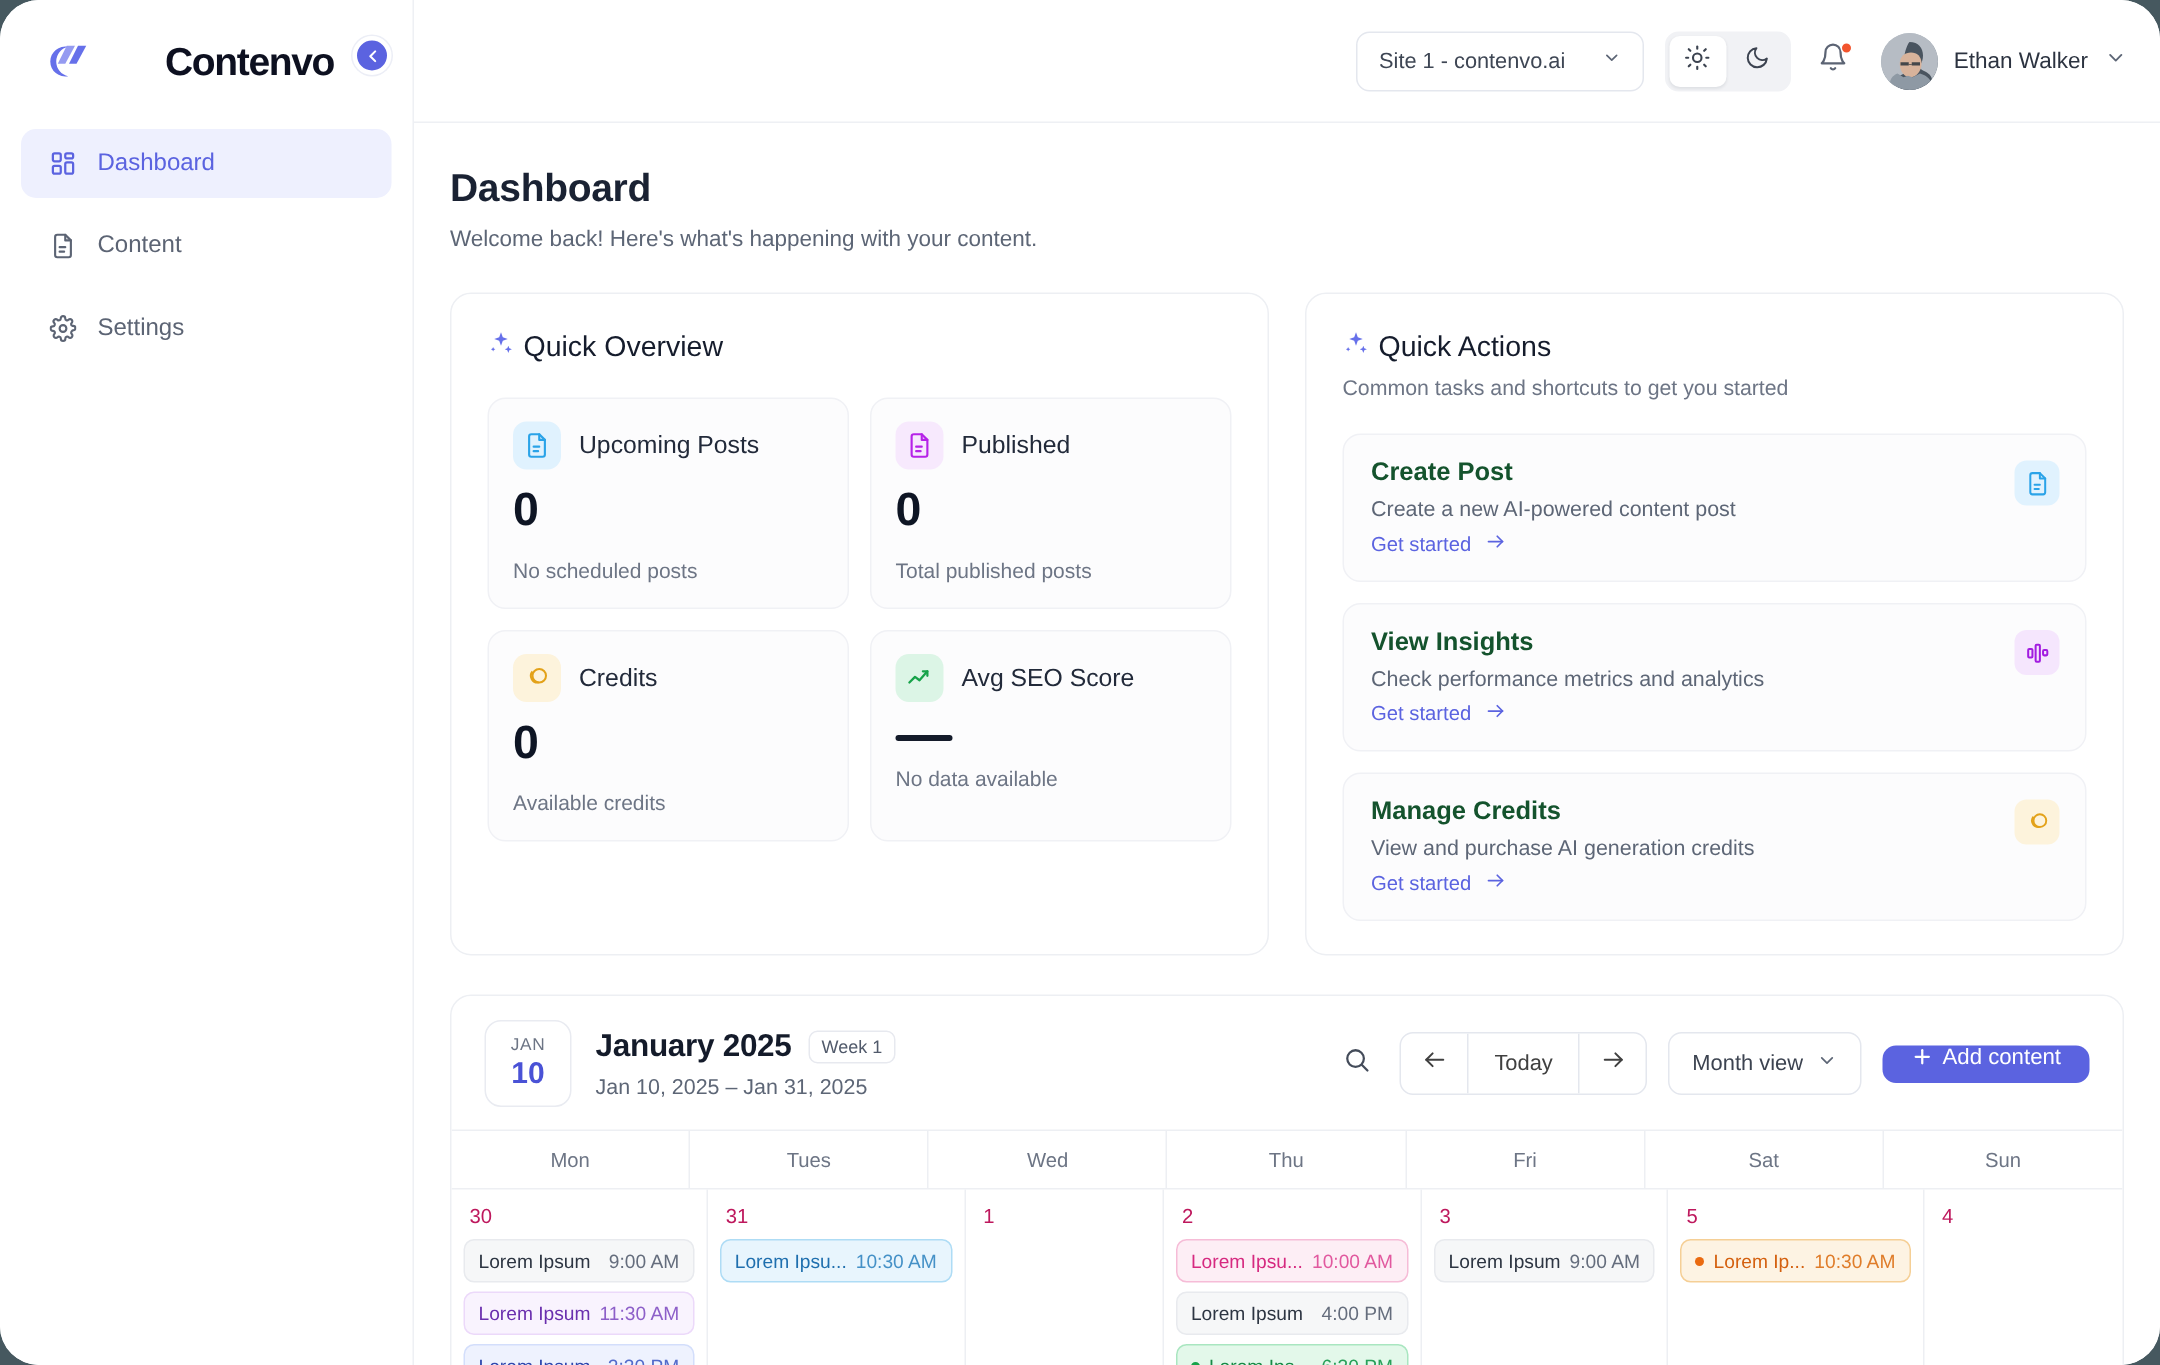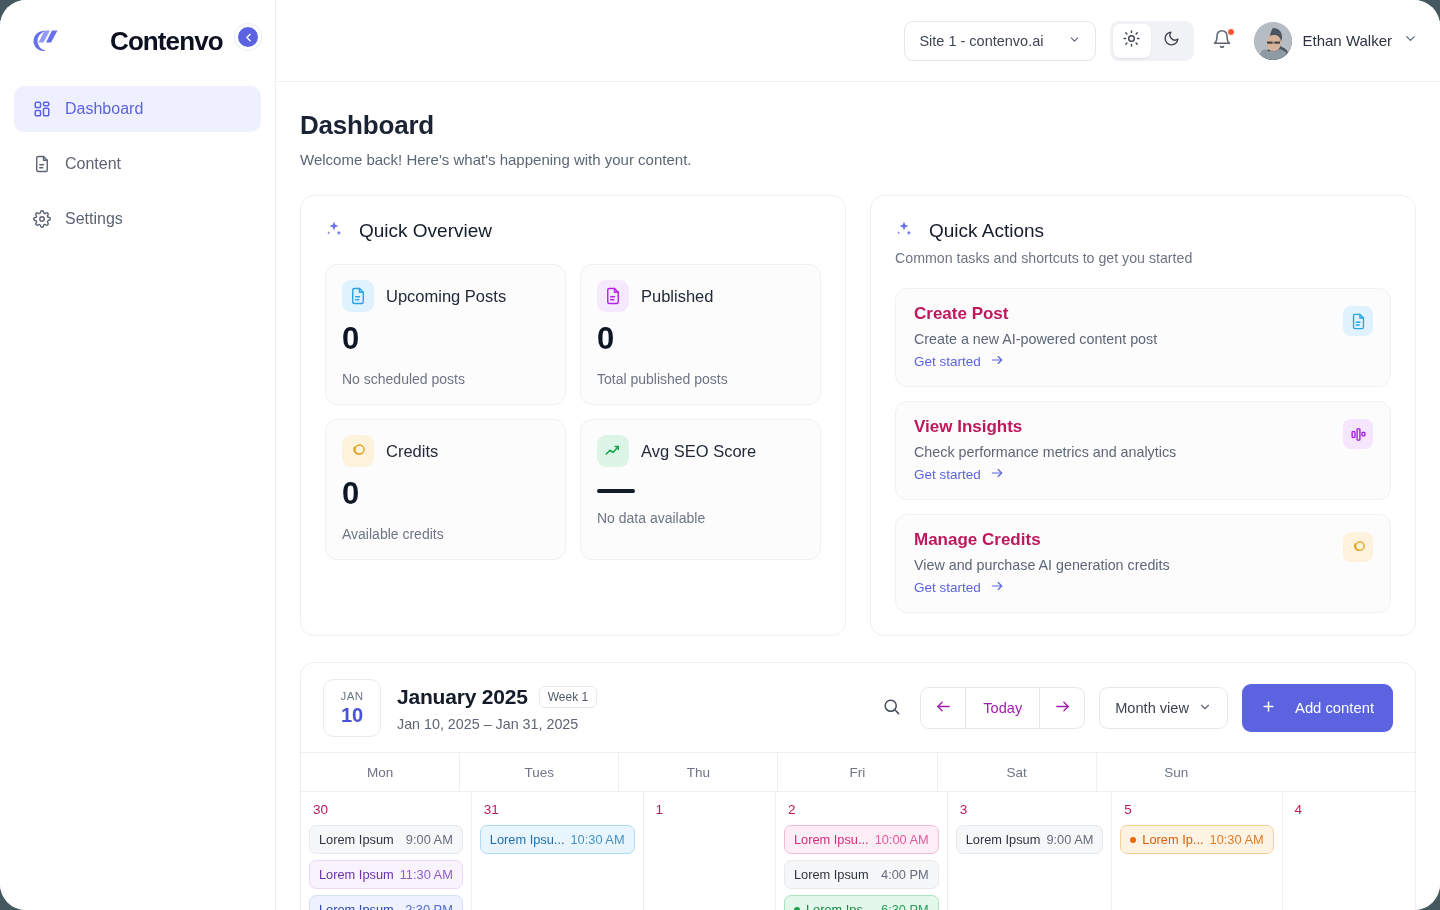--- a/index.html
+++ b/index.html
@@ -90,21 +90,21 @@
   
   #content { flex: 1; overflow: hidden; padding: 0 24px; }
   .page-title { font-size: 26px; font-weight: 600; color: #1a2233; margin: 28px 0 0 0; letter-spacing:-0.2px;}
   .page-sub { font-size: 15px; color: #5d6676; margin-top: 10px; }
 
   .cards-row { display: flex; gap: 24px; margin-top: 27px; }
   .card {
     border: 1px solid #edeff3; border-radius: 14px; background: #fff;
     flex: 1; padding: 24px 24px 22px 24px;
   }
-  .card-title-row { display: flex; align-items: center; gap: 16px; }
+  .card-title-row { display: flex; align-items: center; gap: 6px; }
   .card-title { font-size: 19px; font-weight: 500; color: #151c2c; }
   .card-sub { font-size: 14.2px; color: #6d7585; margin-top: 8px; }
 
   .stat-grid { display: grid; grid-template-columns: 1fr 1fr; gap: 14px; margin-top: 22px; }
   .stat {
     border: 1px solid #f0f1f5; border-radius: 12px; background: #fcfcfd;
     padding: 15px 16px 17px 16px; min-height: 130px;
   }
   .stat-head { display: flex; align-items: center; gap: 12px; }
   .stat-ico {
@@ -114,21 +114,21 @@
   .stat-label { font-size: 16.5px; color: #222a3a; }
   .stat-val { font-size: 31px; font-weight: 700; color: #0e1524; margin-top: 11px; line-height: 1; }
   .stat-dash { width: 38px; height: 4px; background:#141b2a; border-radius: 2px; margin-top: 22px; margin-bottom: 12px;}
   .stat-note { font-size: 14px; color: #6d7585; margin-top: 17px; }
 
   .qa-list { margin-top: 22px; display: flex; flex-direction: column; gap: 14px; }
   .qa-item {
     border: 1px solid #f0f1f5; border-radius: 12px; background: #fcfcfd;
     padding: 15px 18px 16px 18px; position: relative; cursor: pointer;
   }
-  .qa-title { font-size: 17px; font-weight: 600; color: #be185d; }
+  .qa-title { font-size: 17px; font-weight: 600; color: #14532d; }
   .qa-desc { font-size: 14.3px; color: #5d6676; margin-top: 7px; }
   .qa-link { font-size: 13.5px; color: #5b63e0; margin-top: 6px; display: flex; align-items: center; gap: 9px; }
   .qa-ico {
     position: absolute; right: 17px; top: 17px;
     width: 30px; height: 30px; border-radius: 8px;
     display: flex; align-items: center; justify-content: center;
   }
 
   
   .cal {
@@ -147,31 +147,31 @@
   .cal-t-row { display: flex; align-items: center; gap: 11px; }
   .cal-title { font-size: 21px; font-weight: 600; color: #141b2a; letter-spacing:-0.2px;}
   .week-badge {
     border: 1px solid #e7e9ef; border-radius: 6px; font-size: 12px;
     color: #515a6b; padding: 3px 8px;
   }
   .cal-range { font-size: 14.3px; color: #5d6676; margin-top: 7px; }
   .cal-tools { display: flex; align-items: center; gap: 14px; }
   .icon-btn { width: 30px; height: 30px; display:flex;align-items:center;justify-content:center; color:#444c5a; cursor:pointer;}
   .nav-group { display: flex; border: 1px solid #e4e7ee; border-radius: 9px; overflow: hidden; height: 42px; }
-  .nav-group > div { display: flex; align-items: center; justify-content: center; cursor: pointer; color:#a21caf;}
+  .nav-group > div { display: flex; align-items: center; justify-content: center; cursor: pointer; color:#404040;}
   .nav-arrow { width: 44px; }
   .nav-today { padding: 0 17px; border-left: 1px solid #e4e7ee; border-right: 1px solid #e4e7ee; font-size: 14.6px; }
   .view-select {
     height: 42px; border: 1px solid #e4e7ee; border-radius: 9px;
     display: flex; align-items: center; gap: 9px; padding: 0 15px;
     font-size: 14.6px; color: #3c4350; cursor: pointer;
   }
   .add-btn {
-    height: 48px; background: #5b63e0; color: #fff; border-radius: 9px;
-    display: flex; align-items: center; gap: 19px; padding: 0 19px;
+    height: 25px; background: #5b63e0; color: #fff; border-radius: 9px;
+    display: flex; gap: 6px; padding: 0 19px;
     font-size: 14.8px; cursor: pointer; border: none;
     font-family: "Liberation Sans", sans-serif;
   }
   .dow-row { display: grid; grid-template-columns: repeat(7,1fr); border-top: 1px solid #edeff3; }
   .dow {
     text-align: center; font-size: 13.5px; color: #6d7585;
     padding: 12px 0 11px 0; border-right: 1px solid #edeff3;
   }
   .dow:last-child { border-right: none; }
   .weeks-row { display: grid; grid-template-columns: repeat(7,1fr); border-top: 1px solid #edeff3; }
@@ -535,20 +535,21 @@
                   </svg>
               </span>
               <span>Add content</span>
             </button>
           </div>
         </div>
 
         <div class="dow-row">
           <div class="dow">Mon</div>
           <div class="dow">Tues</div>
+          <div class="dow">Wed</div>
           <div class="dow">Thu</div>
           <div class="dow">Fri</div>
           <div class="dow">Sat</div>
           <div class="dow">Sun</div>
         </div>
 
         <div class="weeks-row" id="weeks-row">
             <div class="daycell">
               <div class="daynum">30</div>
               <div class="ev" style="background: rgb(246, 247, 248); border: 1px solid rgb(232, 234, 238); color: rgb(45, 53, 66);">

